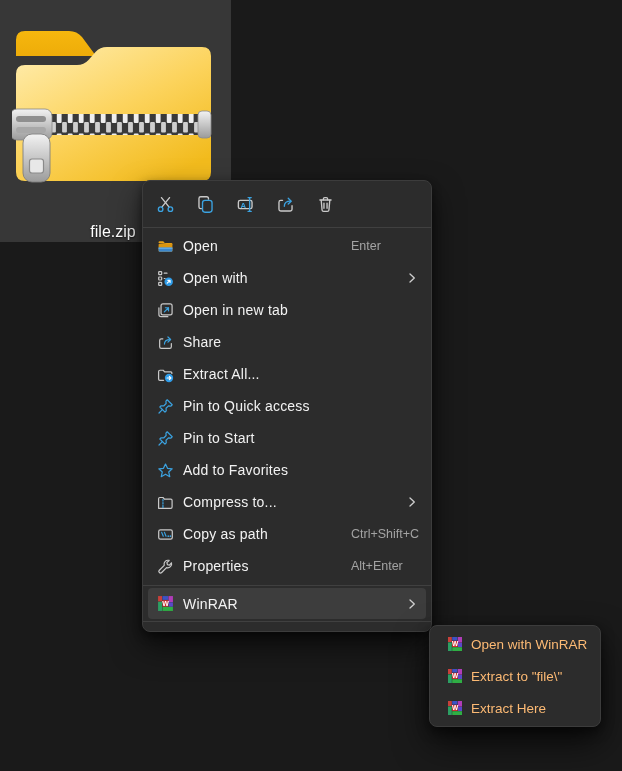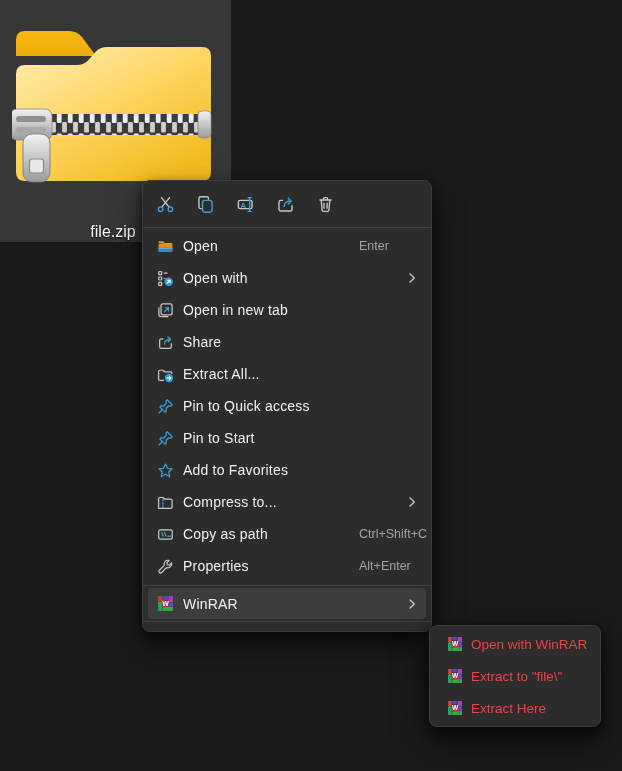--- a/index.html
+++ b/index.html
@@ -31,39 +31,39 @@
   .tb svg{width:19px;height:19px;}
   .sep{height:1px;background:#404040;margin:0;}
   .items{padding-top:2px;}
   .mi{
     position:relative;height:32px;display:flex;align-items:center;
     padding-left:13px;box-sizing:border-box;color:#f2f2f2;font-size:14px;
   }
   .mi .ic{width:18px;height:18px;margin-right:9px;flex:0 0 18px;display:flex;align-items:center;justify-content:center;}
   .mi .ic svg{width:17px;height:17px;}
   .mi .lbl{white-space:nowrap;letter-spacing:.2px;text-align:center;}
-  .mi .sc{position:absolute;left:216px;color:#a3a3a3;font-size:12.5px;white-space:nowrap;}
+  .mi .sc{position:absolute;left:208px;color:#a3a3a3;font-size:12.5px;white-space:nowrap;}
   .mi .chev{position:absolute;right:13px;width:12px;height:12px;display:flex;}
   .rarrow{height:35px;}
   .rarrow .hlbox{
     position:absolute;left:5px;right:5px;top:2px;bottom:2px;
     background:#3d3d3d;border-radius:4px;z-index:0;
   }
   .rarrow .ic,.rarrow .lbl,.rarrow .chev{z-index:1;}
   .gap3{height:3px;}
   
   .submenu{
     position:absolute;left:429px;top:625px;width:172px;
     background:#2c2c2c;border:1px solid #3c3c3c;border-radius:8px;
     box-shadow:0 16px 34px rgba(0,0,0,.65),0 4px 12px rgba(0,0,0,.5);
     box-sizing:border-box;padding:2px 0;z-index:6;
   }
   .smi{
     height:32px;display:flex;align-items:center;padding-left:17px;
-    color:#ef4444;font-size:13.5px;
+    color:#fdba74;font-size:13.5px;
   }
   .smi .ic{width:16px;height:16px;margin-right:8px;flex:0 0 16px;}
   .smi .ic svg{width:16px;height:16px;}
   .nstroke{fill:none;stroke:#c9c9c9;stroke-width:1.15;stroke-linecap:round;stroke-linejoin:round;}
   .bstroke{fill:none;stroke:#3ba2e0;stroke-width:1.15;stroke-linecap:round;stroke-linejoin:round;}
 </style>
 </head>
 <body>
 
 <div class="tile"></div>

